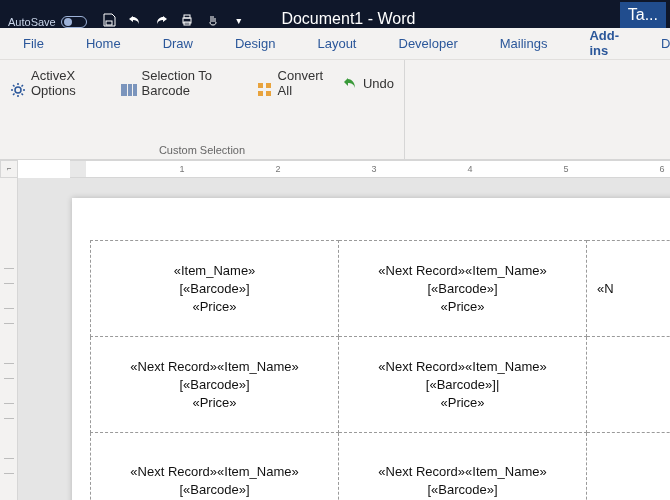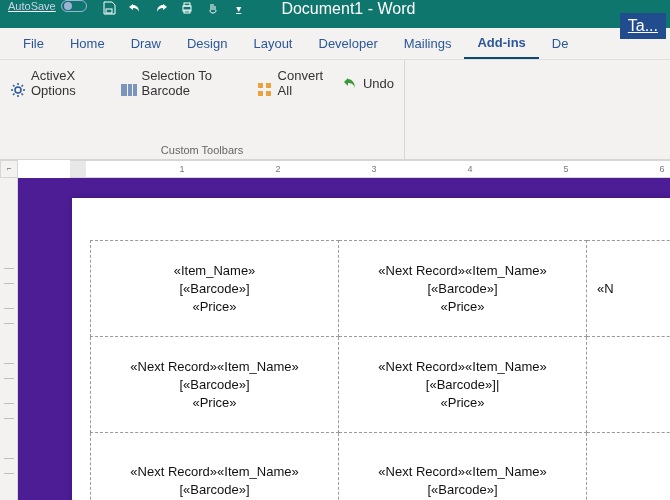--- a/index.html
+++ b/index.html
@@ -8,26 +8,25 @@
     font-size: 12px;
     background: #fff;
     overflow: hidden;
     width: 670px;
     height: 500px;
     position: relative;
   }
   
   .titlebar {
     height: 28px;
-    background: #0f766e;
+    background: #0f172a;
     color: #fff;
     display: flex;
-    align-items: flex-start;
+    align-items: flex-end;
     padding: 0 4px;
-    text-decoration: underline;
   }
   .titlebar .autosave {
     display: flex;
     align-items: center;
     gap: 5px;
     margin-left: 4px;
     color: #c8d4e8;
     font-size: 11px;
   }
   .toggle {
@@ -61,21 +60,21 @@
     padding: 4px 8px;
     margin-top: 13px;
   }
   
   .tabs {
     height: 32px;
     background: #f3f2f1;
     display: flex;
     align-items: center;
     padding: 0 10px;
-    gap: 0;
+    gap: 16px;
     border-bottom: 1px solid #e1dfdd;
   }
   .tabs .tab {
     padding: 7px 13px;
     font-size: 13px;
     color: #2b579a;
     cursor: pointer;
   }
   .tabs .tab.active {
     border-bottom: 2px solid #0c4a6e;
@@ -151,21 +150,21 @@
     color: #777;
   }
   .ruler .shade {
     position:absolute; left:0; top:0; bottom:0; width:16px; background:#e8e8e8;
   }
   .ruler .num { position:absolute; top:3px; transform:translateX(-50%);}
   
   .docwrap {
     position:absolute;
     top:178px; left:0; right:0; bottom:0;
-    background:#4c1d95;
+    background:#e5e5e5;
     overflow:hidden;
   }
   .vstrip {
     position:absolute; left:0; top:0; bottom:0; width:18px;
     background:#f3f2f1;
     border-right:1px solid #d6d6d6;
   }
   .vstrip .dash { position:absolute; left:4px; width:10px; height:1px; background:#bdbdbd; }
   .page {
     position:absolute;
@@ -290,21 +289,21 @@
       </div>
       <div class="cmd">
         <span class="ico">
             <svg width="16" height="16" viewBox="0 0 16 16">
               <path d="M6 3L2 7l4 4V8c3 0 6 1 7 5 0-6-4-9-7-9z" fill="#3a9a3a"></path>
             </svg>
           </span>
         <span>Undo</span>
       </div>
     </div>
-    <div class="group-label">Custom Toolbars</div>
+    <div class="group-label">Custom Selection</div>
   </div>
   <div class="cursor">
     <svg width="16" height="20" viewBox="0 0 16 20">
         <path d="M1 1l0 14 3.5-3 2.5 5 2-1-2.5-5 4.5 0z" fill="#fff" stroke="#000" stroke-width="1"></path>
       </svg>
   </div>
 </div>
 
 <div class="ruler-corner">⌐</div>
 <div class="ruler">

